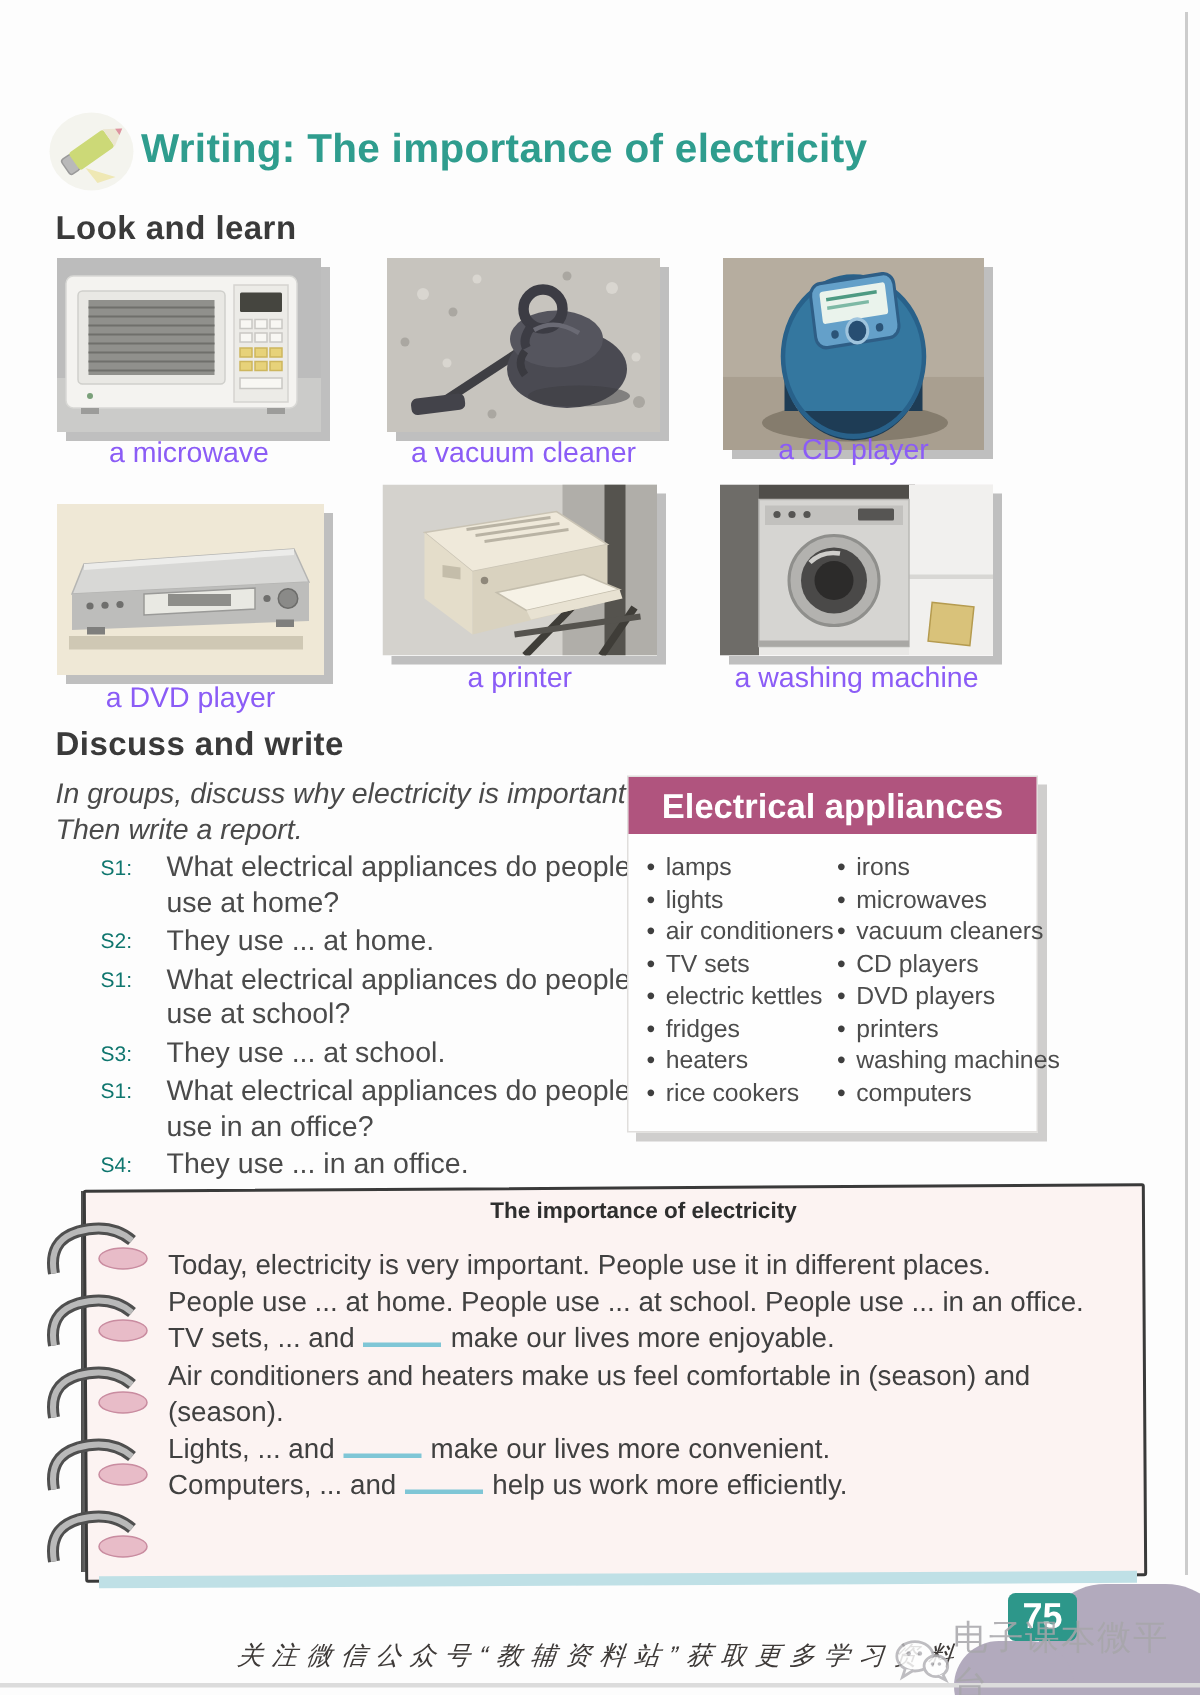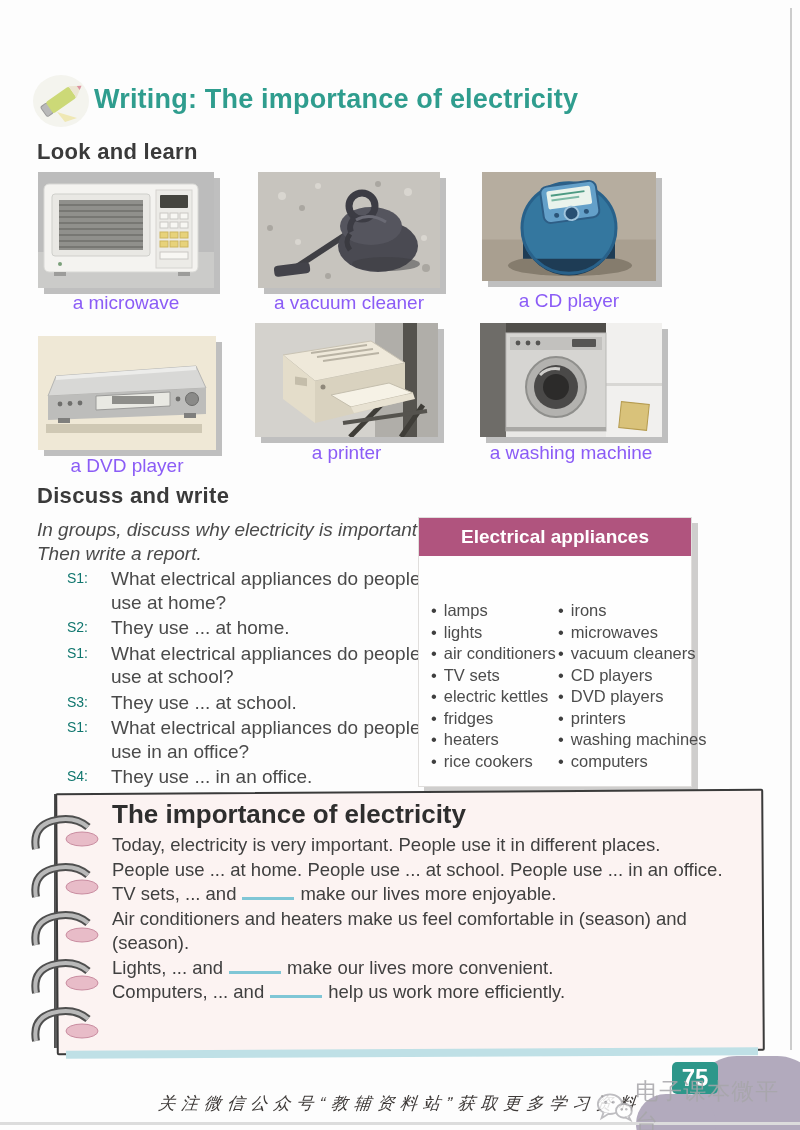--- a/index.html
+++ b/index.html
@@ -24,33 +24,33 @@
   .instructions{left:37px;top:518px;width:392px;font-size:19px;font-style:italic;color:#4a4a4a;line-height:24px;}
   .dialogue{left:37px;top:567px;width:396px;}
   .d-row{display:flex;margin-bottom:2px;}
   .spk{flex:0 0 44px;font-size:14px;color:#0f766e;line-height:23.5px;margin-left:30px;}
   .dtx{flex:1;font-size:19px;color:#4a4a4a;line-height:23.5px;}
 
   
   .appl-box{left:418px;top:517px;width:272px;background:#fefefe;border:1px solid #e0dedc;
             box-shadow:6px 6px 0 rgba(150,148,146,.45);}
   .appl-head{height:38px;background:#b0547e;display:flex;align-items:center;justify-content:center;}
-  .appl-head span{color:#ffffff;font-weight:bold;font-size:19px;}
+  .appl-head span{color:#ffffff;font-weight:bold;font-size:23px;}
   .appl-body{display:flex;padding:12px 6px 14px 12px;}
-  .appl-col{width:127px;margin-top:32px;}
+  .appl-col{width:127px;}
   .appl-item{font-size:16.5px;color:#4c4c4c;line-height:21.5px;white-space:nowrap;}
   .appl-item::before{content:"•";margin-right:7px;color:#3f3f3f;}
 
   
   .nb-paper{left:56px;top:791px;width:704px;height:258px;background:#fcf3f2;border:2px solid #3a3a3a;
             border-radius:2px;transform:rotate(-0.35deg);}
   .nb-spine{left:54px;top:794px;width:7px;height:254px;background:linear-gradient(90deg,#4a4a4a,#9a9a9a);}
   .nb-shadow{left:66px;top:1049px;width:692px;height:8px;background:#bfe0e6;transform:rotate(-0.3deg);}
   .nb-content{left:112px;top:799px;width:634px;}
-  .nb-title{font-size:26px;font-weight:bold;color:#2e2e2e;margin-bottom:3px;}
+  .nb-title{text-align:center;font-size:15px;font-weight:bold;color:#2e2e2e;margin-bottom:15px;}
   .nb-line{font-size:18.5px;color:#404040;line-height:24.5px;}
   .blank{display:inline-block;width:52px;height:13px;border-bottom:3px solid #7fc6d6;margin:0 6px;vertical-align:baseline;}
   .ring{position:absolute;width:80px;height:46px;}
 
   
   .blob1{left:692px;top:1056px;width:130px;height:90px;background:#b2aabd;border-radius:46px;}
   .blob2{left:636px;top:1094px;width:80px;height:60px;background:#b2aabd;border-radius:30px;}
   .badge{left:672px;top:1062px;width:46px;height:32px;background:#2d978a;border-radius:5px;
          display:flex;align-items:center;justify-content:center;z-index:20;}
   .badge span{color:#ffffff;font-weight:bold;font-size:24px;}
@@ -151,21 +151,21 @@
       <ellipse cx="113" cy="54" rx="31" ry="19" fill="#55555e"></ellipse>
       <path d="M92 62 Q86 70 92 78" stroke="#3a3a40" stroke-width="5" fill="none"></path>
       <circle cx="104" cy="34" r="13" stroke="#3c3c44" stroke-width="7" fill="none"></circle>
       <path d="M96 46 Q90 54 93 60" stroke="#3c3c44" stroke-width="6" fill="none"></path>
       <path d="M98 48 Q112 40 128 50" stroke="#6a6a74" stroke-width="3" fill="none"></path>
       <ellipse cx="128" cy="92" rx="34" ry="7" fill="#3b3b40" opacity=".5"></ellipse>
     </svg>
     <div class="cap cap1">a vacuum cleaner</div>
   </div>
 
-  <div class="fig" style="left:482px;top:172px;width:174px;height:109px;">
+  <div class="fig" style="left:482px;top:172px;width:174px;height:128px;">
     <svg class="photo" viewBox="0 0 174 113" preserveAspectRatio="none">
       <rect width="174" height="113" fill="#b6ad9f"></rect>
       <rect y="70" width="174" height="43" fill="#a99f90"></rect>
       <ellipse cx="88" cy="97" rx="62" ry="11" fill="#857c6d"></ellipse>
       <circle cx="87" cy="58" r="47" fill="#34779f"></circle>
       <path d="M41 70 A47 47 0 0 0 133 70 L133 90 L41 90 Z" fill="#1e3c55"></path>
       <circle cx="87" cy="58" r="47" fill="none" stroke="#28618a" stroke-width="3"></circle>
       <g transform="rotate(-8 88 32)">
         <rect x="60" y="12" width="56" height="38" rx="7" fill="#64a0c9" stroke="#2e5e86" stroke-width="2"></rect>
         <rect x="66" y="17" width="44" height="19" rx="2" fill="#eaf3ec"></rect>

